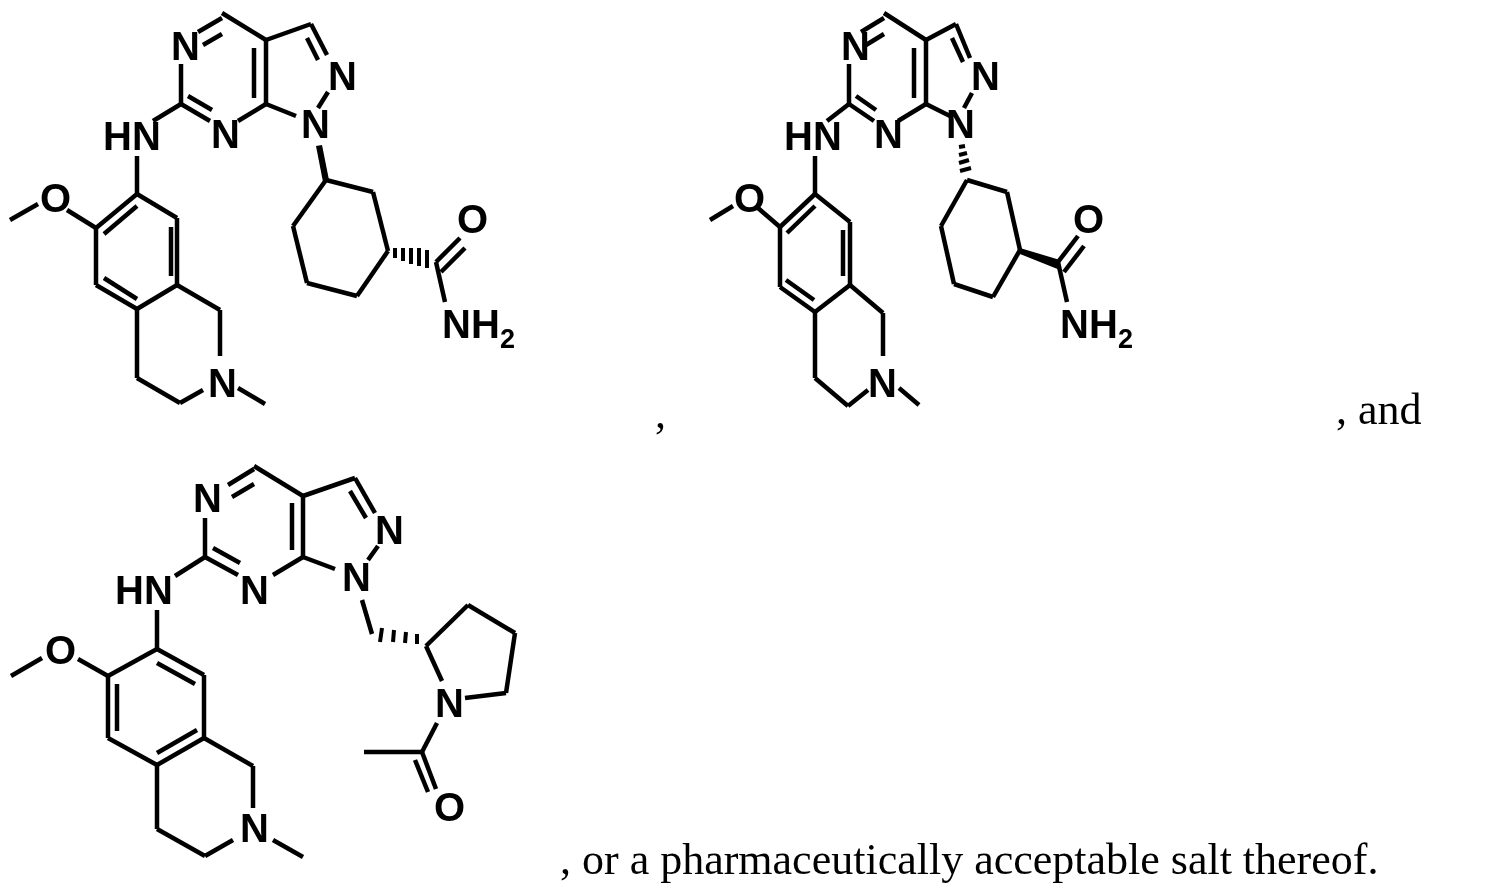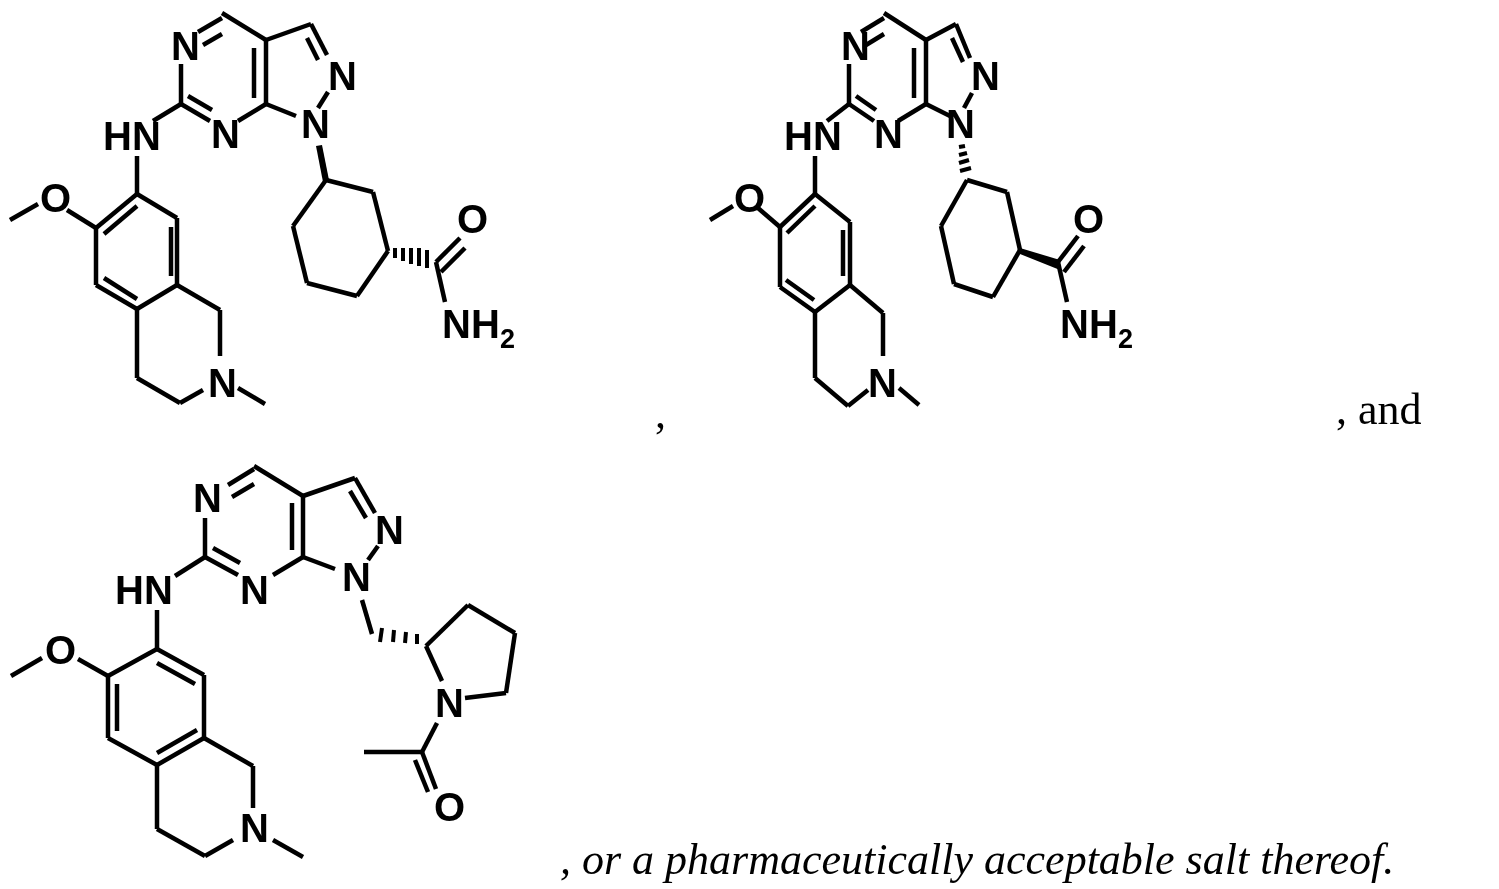--- a/index.html
+++ b/index.html
@@ -225,13 +225,13 @@
   <text class="atom" x="375" y="544">N</text>
   <text class="atom" x="342" y="591">N</text>
   <text class="atom" x="115" y="604">HN</text>
   <text class="atom" x="45" y="664">O</text>
   <text class="atom" x="240" y="842">N</text>
   <text class="atom" x="435" y="717">N</text>
   <text class="atom" x="434" y="821">O</text>
 </svg>
 
 <div class="prose" style="left:1336px; top:388px;">, and</div>
-<div class="prose" style="left:560px; top:838px;font-style:italic;">, or a pharmaceutically acceptable salt thereof.</div>
+<div class="prose" style="left:560px; top:838px;">, or a pharmaceutically acceptable salt thereof.</div>
 
 </body></html>

